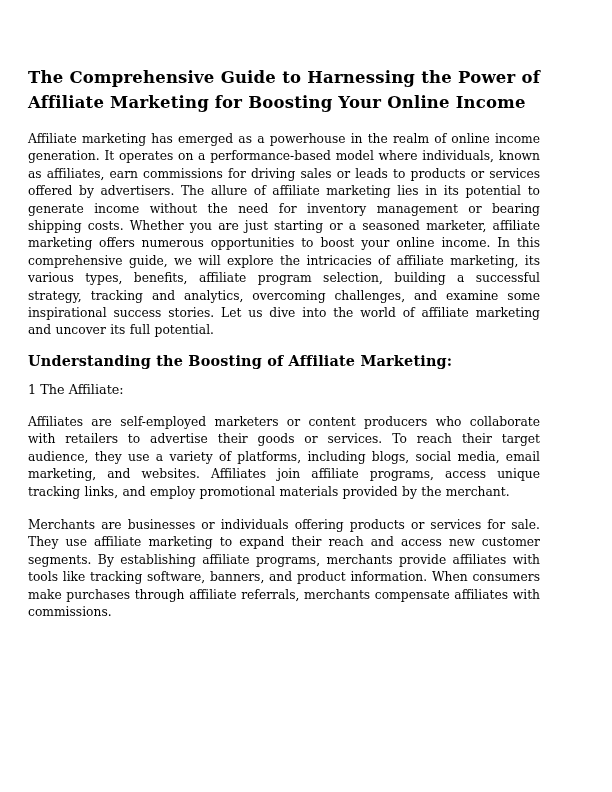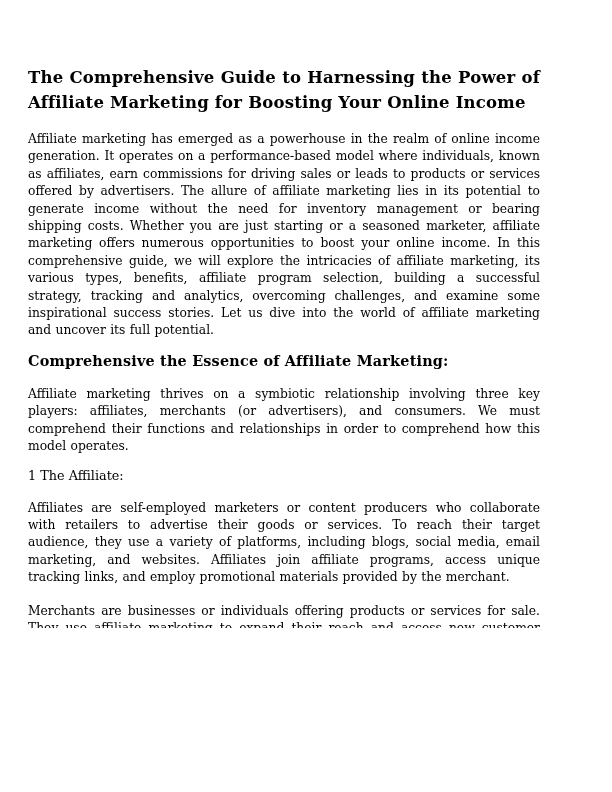--- a/index.html
+++ b/index.html
@@ -49,23 +49,22 @@
 </style>
 </head>
 <body>
 
 <div class="page">
 
   <h1 class="doc-title">The Comprehensive Guide to Harnessing the Power of Affiliate Marketing for Boosting Your Online Income</h1>
 
   <p class="body-para">Affiliate marketing has emerged as a powerhouse in the realm of online income generation. It operates on a performance-based model where individuals, known as affiliates, earn commissions for driving sales or leads to products or services offered by advertisers. The allure of affiliate marketing lies in its potential to generate income without the need for inventory management or bearing shipping costs. Whether you are just starting or a seasoned marketer, affiliate marketing offers numerous opportunities to boost your online income. In this comprehensive guide, we will explore the intricacies of affiliate marketing, its various types, benefits, affiliate program selection, building a successful strategy, tracking and analytics, overcoming challenges, and examine some inspirational success stories. Let us dive into the world of affiliate marketing and uncover its full potential.</p>
 
-  <h2 class="section-heading">Comprehensive the Essence of Affiliate Marketing:</h2>
+  <h2 class="section-heading">Understanding the Boosting of Affiliate Marketing:</h2>
 
-  <p class="body-para">Affiliate marketing thrives on a symbiotic relationship involving three key players: affiliates, merchants (or advertisers), and consumers. We must comprehend their functions and relationships in order to comprehend how this model operates.</p>
 
   <h3 class="subsection-heading">1 The Affiliate:</h3>
 
   <p class="body-para">Affiliates are self-employed marketers or content producers who collaborate with retailers to advertise their goods or services. To reach their target audience, they use a variety of platforms, including blogs, social media, email marketing, and websites. Affiliates join affiliate programs, access unique tracking links, and employ promotional materials provided by the merchant.</p>
 
 
   <p class="body-para">Merchants are businesses or individuals offering products or services for sale. They use affiliate marketing to expand their reach and access new customer segments. By establishing affiliate programs, merchants provide affiliates with tools like tracking software, banners, and product information. When consumers make purchases through affiliate referrals, merchants compensate affiliates with commissions.</p>
 
 </div>
 

